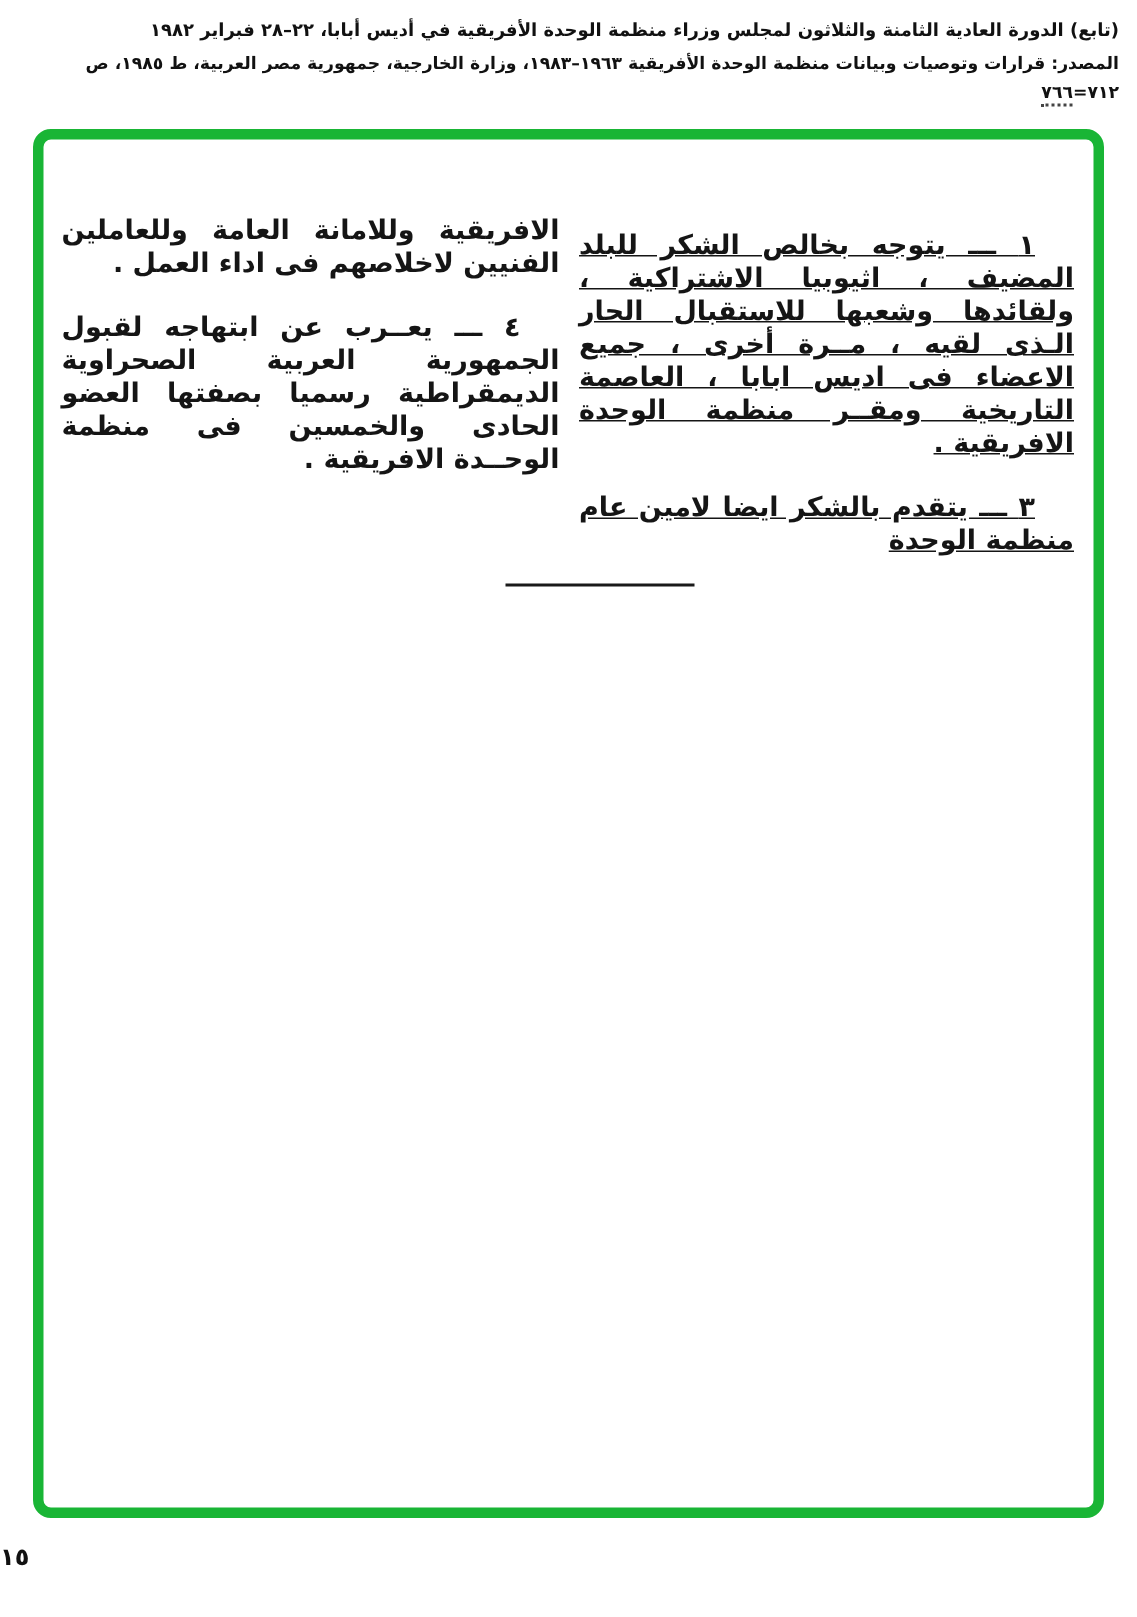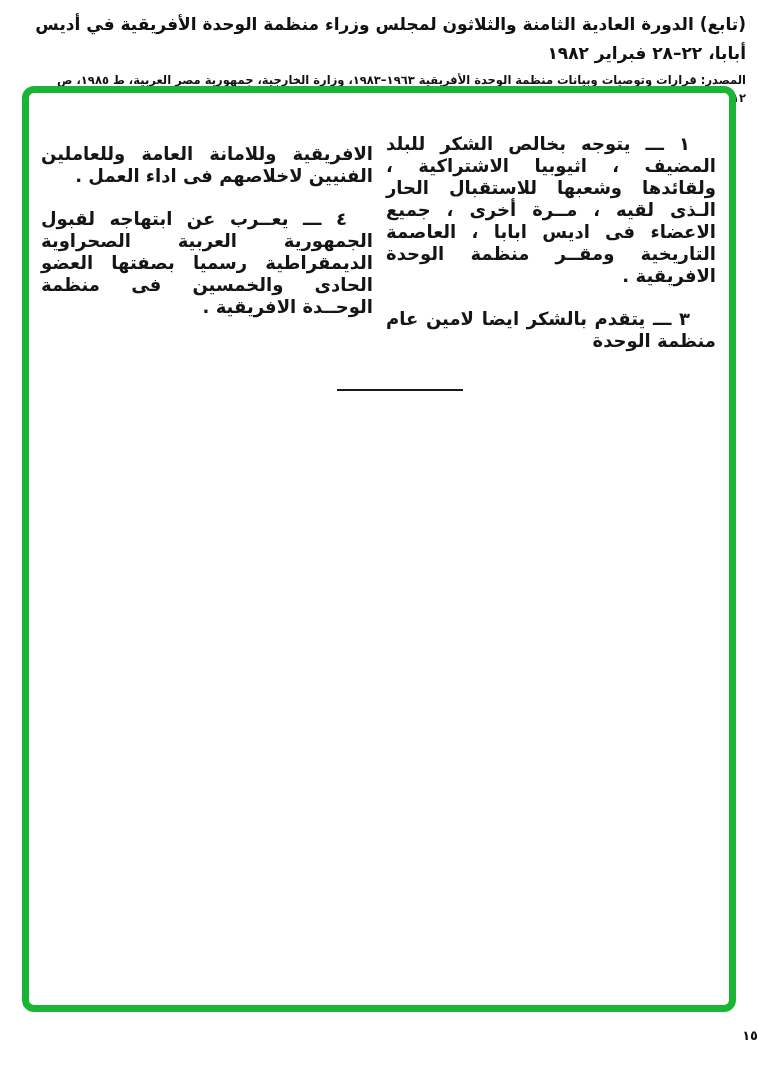--- a/index.html
+++ b/index.html
@@ -18,21 +18,21 @@
   }
   
   .header {
     position:absolute;
     top:10px; right:12px; left:6px;
     direction:rtl;
     text-align:right;
     font-weight:bold;
   }
   .header-title {
-    font-size:17px;
+    font-size:12px;
     line-height:1.7;
     letter-spacing:0;
   }
   .header-source {
     font-size:11.5px;
     line-height:1.6;
     margin-top:3px;
   }
   .underlined-pages {
     border-bottom:2px dotted #444444;
@@ -53,36 +53,36 @@
     direction:rtl;
     text-align:justify;
     text-align-last:right;
     font-weight:bold;
     font-size:18px;
     line-height:22px;
     color:#151515;
   }
   .col p { margin-bottom:21px; text-indent:26px; }
   .col p.continuation { text-indent:0; }
-  .col-right { top:40px; right:13px; width:330px; }
+  .col-right { top:60px; right:13px; width:330px;text-decoration:underline; }
   .col-left  { top:50px; left:12px;  width:332px; }
   
   .divider {
     position:absolute;
     top:296px; left:308px;
     width:126px; height:2px;
     background:#1a1a1a;
   }
   
   .page-number {
     position:absolute;
     top:1028px; left:0;
     width:758px;
-    text-align:right;
-    font-size:13px;
+    text-align:left;
+    font-size:16px;
     font-weight:bold;
     letter-spacing:2px;
   }
 </style>
 </head>
 <body>
 
 <div class="page">
 
   <div class="header">

